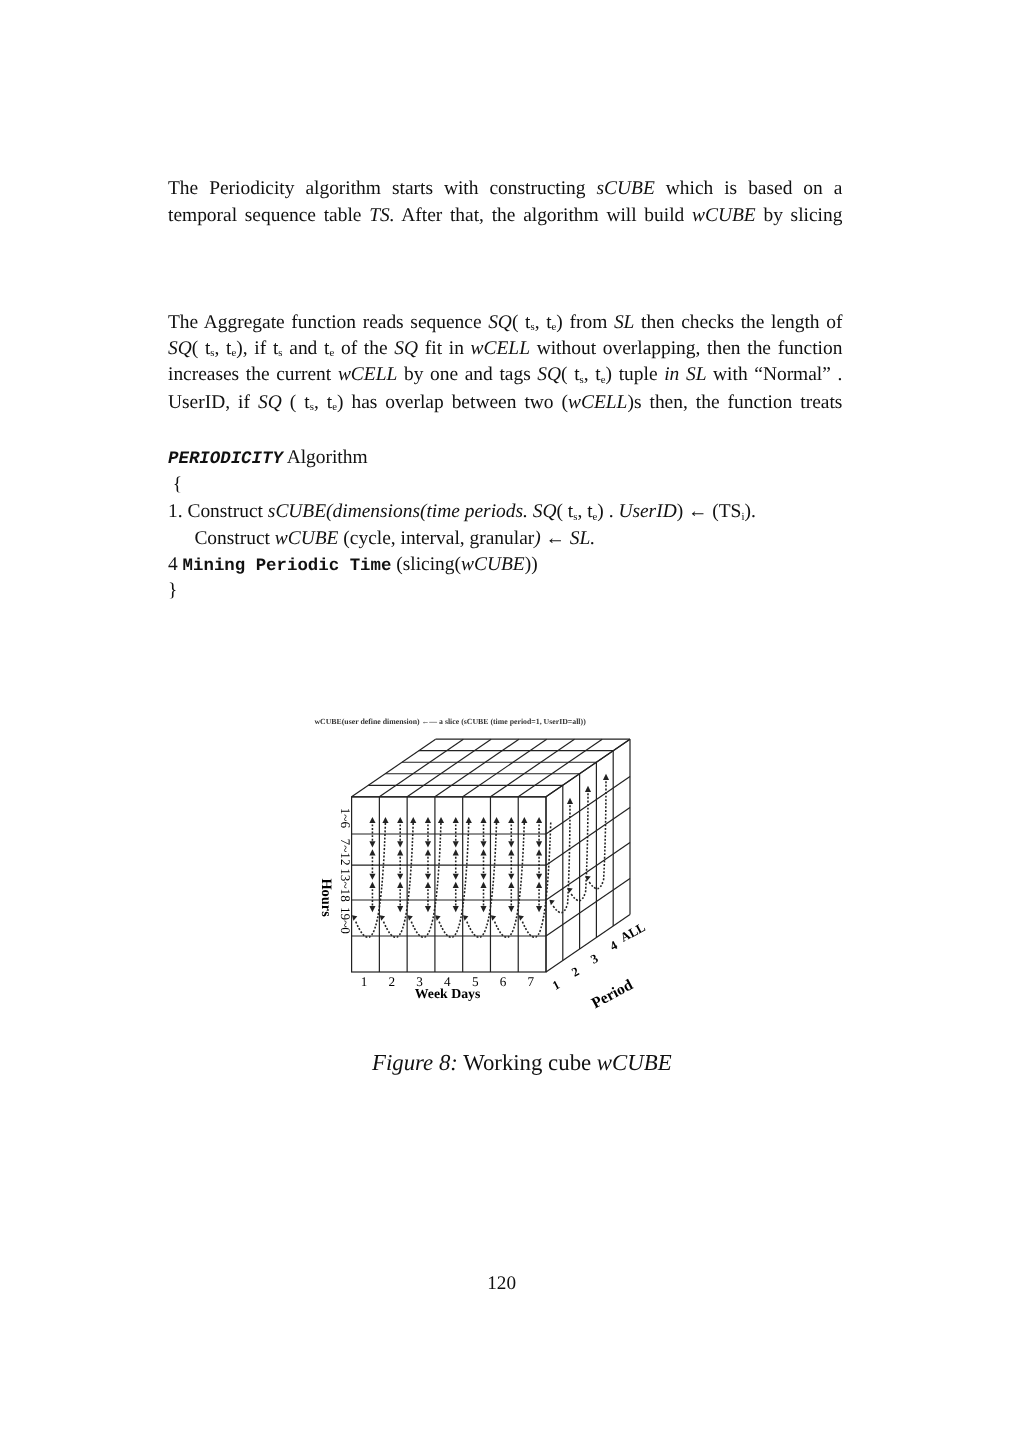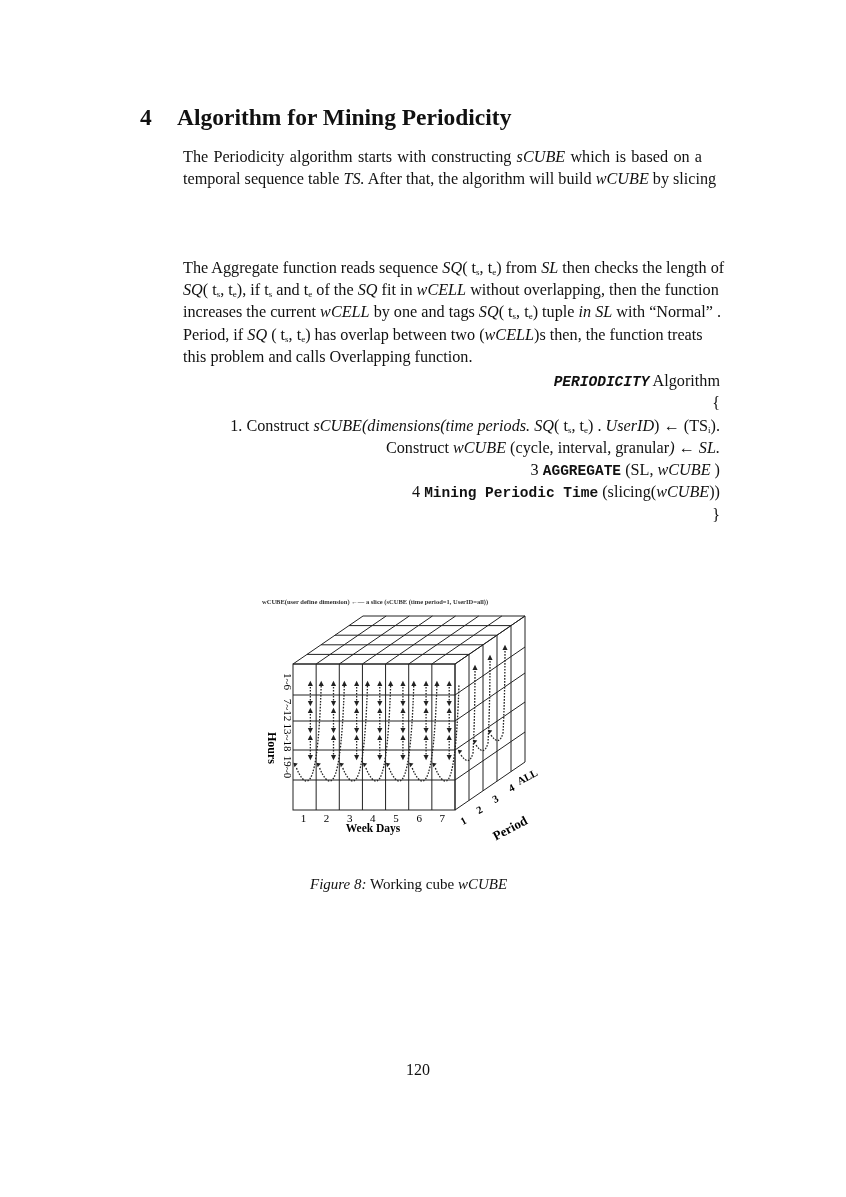--- a/index.html
+++ b/index.html
@@ -2,64 +2,59 @@
 <html><head>
 <meta charset="utf-8">
 <style>
   html, body { margin: 0; padding: 0; background: #ffffff; }
   body { width: 846px; height: 1197px; position: relative; overflow: hidden;
          font-family: "Liberation Serif", "DejaVu Serif", serif; color: #111; }
   .page { position: absolute; left: 0; top: 0; width: 846px; height: 1197px; }
   .heading { position: absolute; left: 140px; top: 104px; font-size: 23.5px; font-weight: bold; white-space: nowrap; }
   .heading .num { display: inline-block; width: 37px; }
   .para { position: absolute; left: 140px; width: 562px; font-size: 16.2px; line-height: 22.2px; text-align: justify; }
-  .para .ln { display: block; height: 22.2px; white-space: nowrap; text-align-last: justify; margin-left: 43px; }
+  .para .ln { display: block; height: 22.2px; white-space: nowrap; text-align-last: justify; }
   .para .ln.last { text-align-last: left; }
   .bold { font-weight: bold; }
   i { font-style: italic; }
   sub { font-size: 9px; vertical-align: -2px; }
   .mono { font-family: "Liberation Mono", "DejaVu Sans Mono", monospace; font-weight: bold; font-size: 14.5px; }
   .algo { position: absolute; left: 140px; top: 370px; width: 580px; font-size: 16.2px; line-height: 22.3px; }
-  .algo .row { white-space: nowrap; height: 22.3px; text-align: right; }
+  .algo .row { white-space: nowrap; height: 22.3px; }
   .ind1 { padding-left: 18px; }
   .ind2 { padding-left: 22px; }
   .figure { position: absolute; left: 220px; top: 580px; width: 380px; height: 280px; }
   .fig-top-caption { position: absolute; left: 262px; top: 598px; font-size: 6.5px; font-weight: bold; white-space: nowrap; color: #333; font-family: "Liberation Serif", serif; }
-  .caption { position: absolute; left: 310px; top: 876px; font-size: 15px; white-space: nowrap; }
+  .caption { position: absolute; left: 310px; top: 876px; font-size: 19px; white-space: nowrap; }
   .pagenum { position: absolute; left: 406px; top: 1061px; font-size: 16px; }
   svg text { font-family: "Liberation Serif", "DejaVu Serif", serif; }
 </style>
 </head>
 <body>
 
 <div class="page">
 
-  <div class="heading">
-    <span class="num">4</span><span>Algorithm for Mining Periodicity</span>
-  </div>
 
   <div class="para" style="top:146px;">
     <span class="ln"><span>The Periodicity algorithm starts with constructing </span><i>sCUBE</i><span> which is based on a</span></span>
     <span class="ln"><span>temporal sequence table </span><i>TS.</i><span> After that, the algorithm will build </span><i>wCUBE</i><span> by slicing</span></span>
   </div>
 
   <div class="para" style="top:257px;">
     <span class="ln"><span>The Aggregate function reads sequence </span><i>SQ</i><span>( t</span><sub>s</sub><span>, t</span><sub>e</sub><span>)  from </span><i>SL</i><span> then checks the length of</span></span>
     <span class="ln"><i>SQ</i><span>( t</span><sub>s</sub><span>, t</span><sub>e</sub><span>), if t</span><sub>s</sub><span> and t</span><sub>e</sub><span>  of the </span><i>SQ</i><span>  fit in  </span><i>wCELL</i><span> without overlapping, then the function</span></span>
     <span class="ln"><span>increases the current </span><i>wCELL</i><span> by one and tags  </span><i>SQ</i><span>( t</span><sub>s</sub><span>, t</span><sub>e</sub><span>) tuple </span><i>in SL</i><span> with “Normal” .</span></span>
-    <span class="ln"><span>Period, if </span><i>SQ</i><span> ( t</span><sub>s</sub><span>, t</span><sub>e</sub><span>) has overlap between two (</span><i>wCELL</i><span>)s then, the function treats</span></span>
-    <span class="ln last">this problem  and calls Overlapping function.</span>
+    <span class="ln"><span>UserID, if </span><i>SQ</i><span> ( t</span><sub>s</sub><span>, t</span><sub>e</sub><span>) has overlap between two (</span><i>wCELL</i><span>)s then, the function treats</span></span>
   </div>
 
   <div class="algo">
     <div class="row"><i class="mono">PERIODICITY</i><span> Algorithm</span></div>
     <div class="row" style="padding-left:4px;">{</div>
     <div class="row"><span>1. Construct  </span><i>sCUBE</i><i>(dimensions(time periods. </i><i>SQ</i><span>( t</span><sub>s</sub><span>, t</span><sub>e</sub><span>) . </span><i>UserID</i><span>) ← (TS</span><sub>i</sub><span>).</span></div>
     <div class="row ind2"><span>Construct  </span><i>wCUBE</i><span> (cycle, interval, granular</span><i>) ←  SL.</i></div>
-    <div class="row"><span>3 </span><span class="mono">AGGREGATE</span><span> (SL, </span><i>wCUBE</i><span> )</span></div>
     <div class="row"><span>4 </span><span class="mono">Mining Periodic Time</span><span> (slicing(</span><i>wCUBE</i><span>))</span></div>
     <div class="row">}</div>
   </div>
 
   <div class="fig-top-caption">wCUBE(user define dimension) ←— a slice (sCUBE (time period=1, UserID=all))</div>
 
   <svg class="figure" viewBox="220 580 380 280" width="380" height="280">
     <g id="cube" stroke="#222" fill="none" stroke-width="1">
         <rect x="293" y="664" width="162" height="146"></rect>
         <line x1="316.14285714285717" y1="664" x2="316.14285714285717" y2="810"></line>

